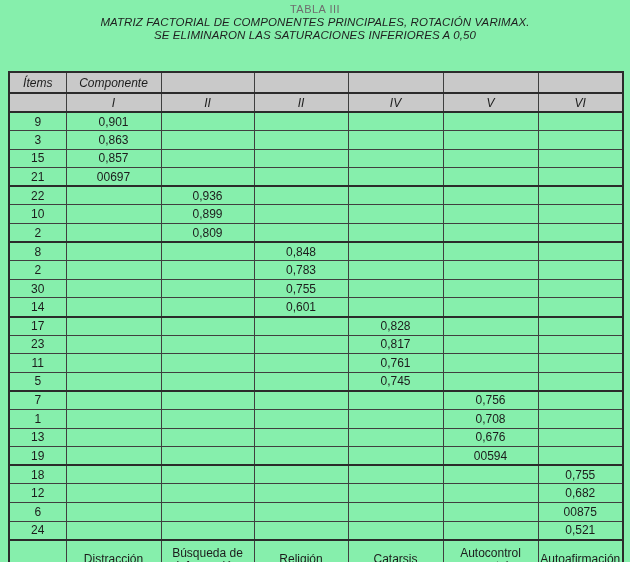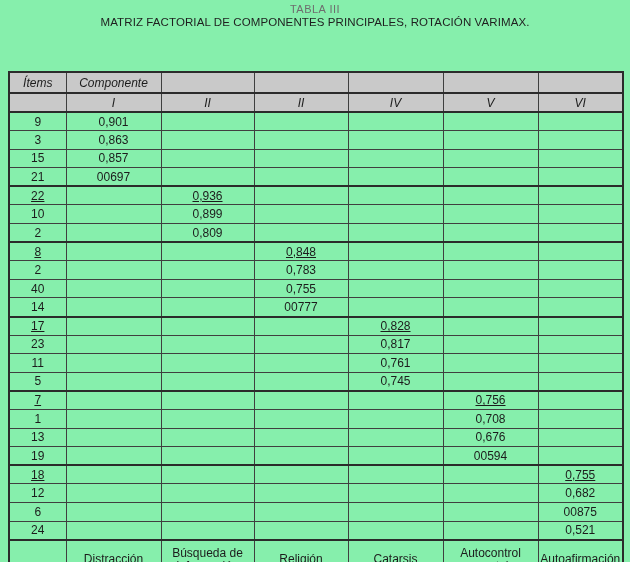--- a/index.html
+++ b/index.html
@@ -26,20 +26,21 @@
     line-height: 13px;
     color: #6e6e6e;
     letter-spacing: 0.5px;
   }
   .title-line2, .title-line3 {
     display: block;
     font-size: 11.5px;
     line-height: 13px;
     color: #1f1f1f;
     letter-spacing: 0.1px;
+    font-style: italic;
   }
   table.factor-table {
     position: absolute;
     left: 8px;
     top: 46px;
     width: 614px;
     border-collapse: collapse;
     table-layout: fixed;
     border: 2px solid #2b2b2b;
     font-size: 12px;
@@ -58,37 +59,38 @@
     font-style: italic;
     font-weight: normal;
     font-size: 12px;
   }
   thead tr.header-row-1 { height: 21px; }
   thead tr.header-row-1 th { border-bottom-width: 2px; border-bottom-color: #2b2b2b; }
   thead tr.header-row-2 { height: 19px; }
   thead tr.header-row-2 th { border-bottom: 2px solid #2b2b2b; }
   tbody tr { height: 18.6px; }
   tbody td { line-height: 1; }
-  tbody tr.group-start td { border-top: 2px solid #2b2b2b; text-decoration: underline; }
+  tbody tr.group-start td { border-top: 2px solid #2b2b2b; }
   tfoot tr { height: 40px; }
   tfoot td {
     border-top: 2px solid #2b2b2b;
     white-space: pre-line;
     line-height: 13px;
     font-size: 12px;
   }
 </style>
 </head>
 <body>
 
 <div class="page">
 
   <div class="titles">
     <span class="title-line1">TABLA III</span>
     <span class="title-line2">MATRIZ FACTORIAL DE COMPONENTES PRINCIPALES, ROTACIÓN VARIMAX.</span>
+    <span class="title-line3">SE ELIMINARON LAS SATURACIONES INFERIORES A 0,50</span>
   </div>
 
   <table class="factor-table">
     <colgroup>
       <col style="width:57px">
       <col style="width:95px">
       <col style="width:93px">
       <col style="width:94px">
       <col style="width:95px">
       <col style="width:95px">
@@ -190,33 +192,33 @@
         <tr>
           <td>2</td>
           <td></td>
           <td></td>
           <td>0,783</td>
           <td></td>
           <td></td>
           <td></td>
         </tr>
         <tr>
-          <td>40</td>
+          <td>30</td>
           <td></td>
           <td></td>
           <td>0,755</td>
           <td></td>
           <td></td>
           <td></td>
         </tr>
         <tr>
           <td>14</td>
           <td></td>
           <td></td>
-          <td>00777</td>
+          <td>0,601</td>
           <td></td>
           <td></td>
           <td></td>
         </tr>
         <tr class="group-start">
           <td>17</td>
           <td></td>
           <td></td>
           <td></td>
           <td>0,828</td>

